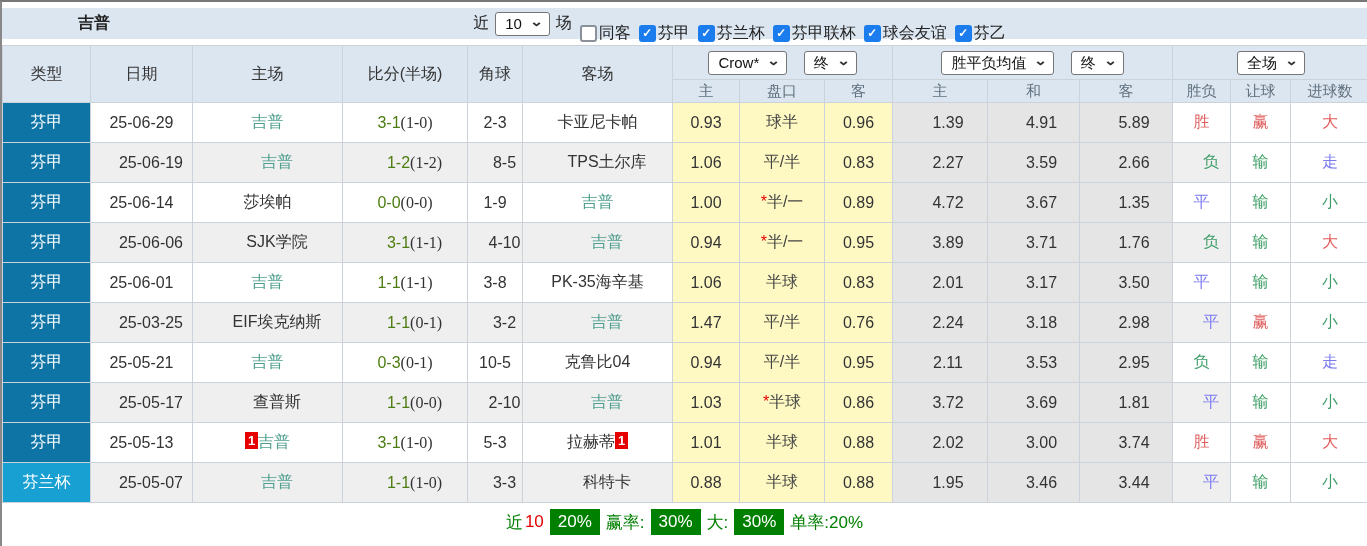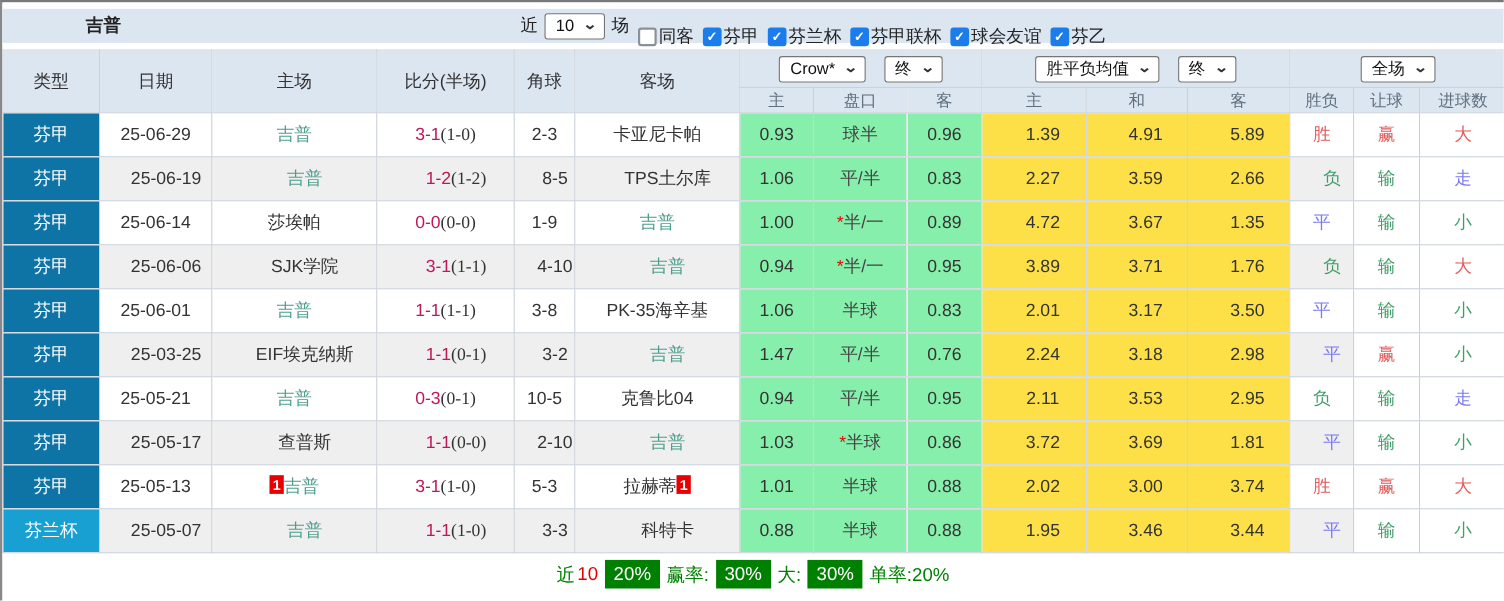--- a/index.html
+++ b/index.html
@@ -33,24 +33,24 @@
     border:1px solid #ccd2da; text-align:center; white-space:nowrap;
     overflow:hidden; padding:0; font-weight:normal;
   }
   thead th { background:#dce6f1; font-size:16px; color:#333; }
   tr.h1 th { height:34px; }
   tr.h2 th { height:23px; font-size:15px; color:#60707e; }
   td { height:40px; font-size:16px; }
   td.lg1 { background:#0d74a5; color:#fff; }
   td.lg2 { background:#18a0d2; color:#fff; }
   tr.stripe td.st { background:#efefef;padding-left:19px; }
-  td.odds { background:#86efac; }
-  td.mean { background:#fde047;padding-left:16px; }
+  td.odds { background:#fef9c3; }
+  td.mean { background:#e5e5e5;padding-left:16px; }
   .team { color:#4e9e8e; cursor:pointer; }
-  .ft { color:#be185d; }
+  .ft { color:#4d7c0f; }
   .ht { color:#333;font-family:Liberation Serif, serif; }
   .star { color:#e40000; }
   .t-r { color:#e05c5c; }
   .t-b { color:#7a7af0; }
   .t-g { color:#3f9e68; }
   .card {
     background:#e60000; color:#fff; font-size:13px; font-weight:bold;
     padding:0 3px; display:inline-block; line-height:17px; vertical-align:2px;
   }
   .card:empty { display:none; }

